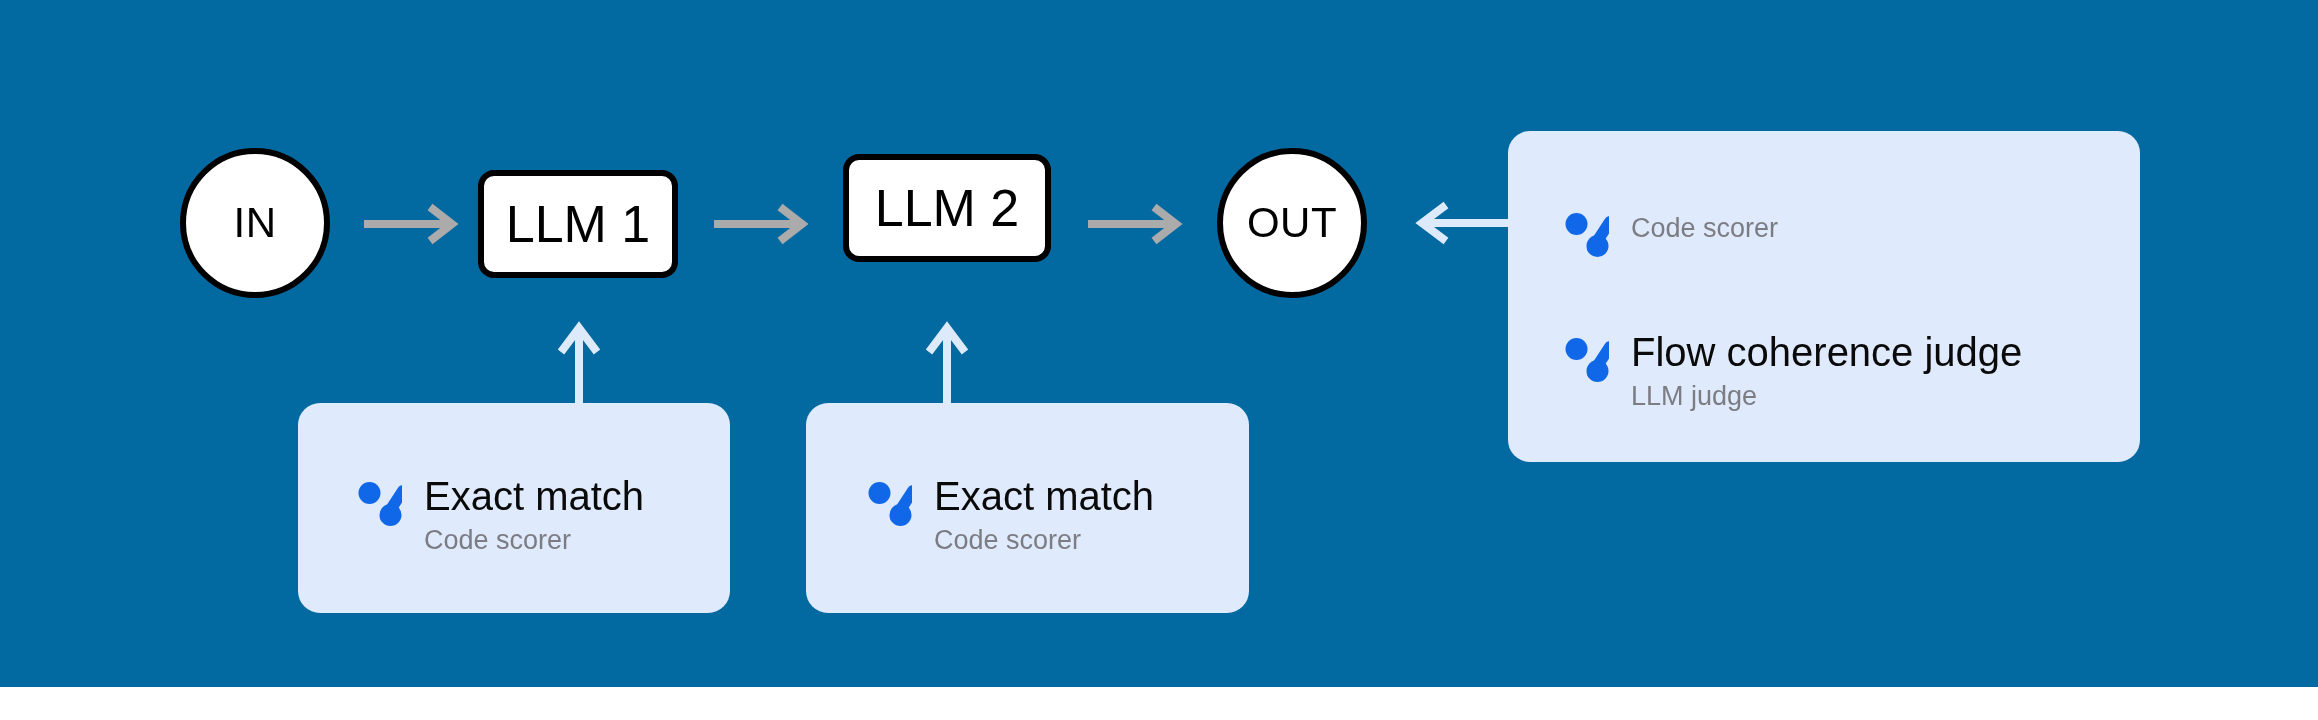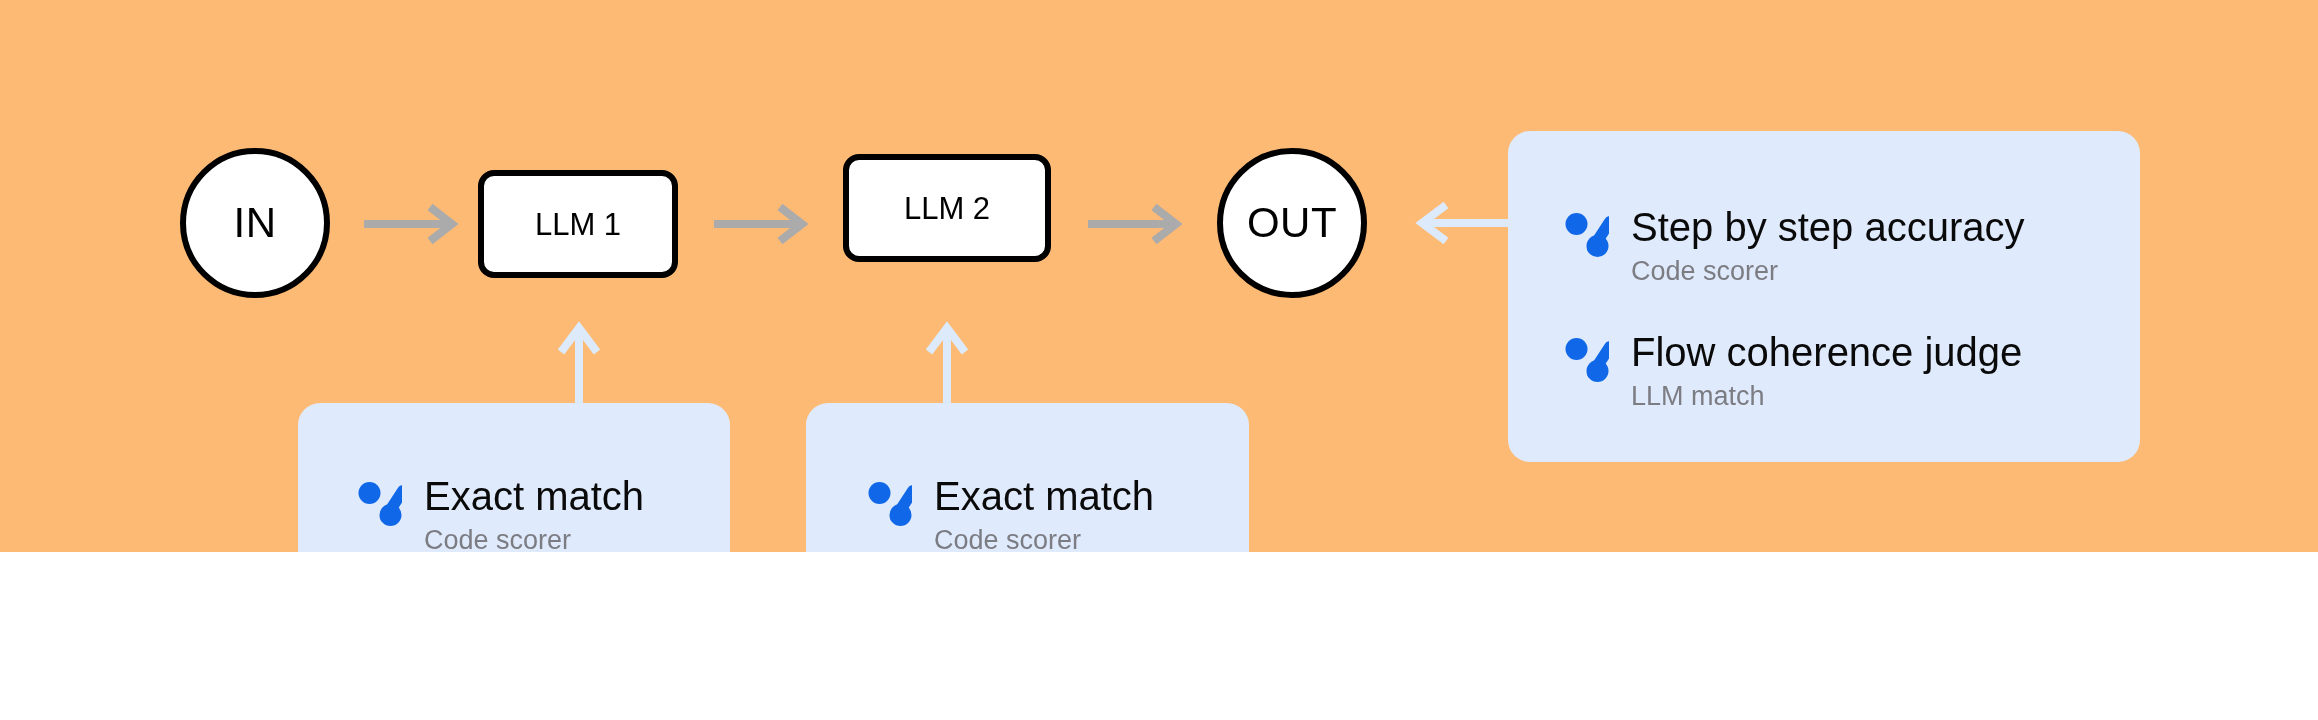--- a/index.html
+++ b/index.html
@@ -8,22 +8,22 @@
     background: #ffffff;
   }
   body {
     font-family: "Liberation Sans", sans-serif;
     -webkit-font-smoothing: antialiased;
   }
 
   #canvas {
     position: relative;
     width: 2318px;
-    height: 552px;
-    background: #fdba74;
+    height: 687px;
+    background: #0369a1;
     overflow: hidden;
   }
 
   
   .node-circle {
     position: absolute;
     width: 150px;
     height: 150px;
     border: 6px solid #000000;
     border-radius: 50%;
@@ -45,21 +45,21 @@
     height: 108px;
     border: 6px solid #000000;
     border-radius: 16px;
     box-sizing: border-box;
     display: flex;
     align-items: center;
     justify-content: center;
     background: #ffffff;
   }
   .node-box .node-label {
-    font-size: 31px;
+    font-size: 52px;
     color: #000000;
     line-height: 1;
   }
 
   
   .arrow {
     position: absolute;
     display: block;
   }
 
@@ -186,32 +186,31 @@
 
   <div class="scorer-card" style="left:1508px; top:131px; width:632px; height:331px;">
 
     <div class="scorer-row" style="left:57px; top:75px;">
       <svg class="scorer-icon" viewBox="0 0 44 46">
         <circle cx="11.5" cy="12" r="11" fill="#1068e8"></circle>
         <circle cx="32.5" cy="34" r="11" fill="#1068e8"></circle>
         <rect x="30.5" y="1.5" width="11.5" height="43" rx="5.75" fill="#1068e8" transform="rotate(33 36.25 23)"></rect>
       </svg>
       <div class="scorer-text">
-        <span class="scorer-title">Step by step accuracy</span>
         <span class="scorer-sub">Code scorer</span>
       </div>
     </div>
 
     <div class="scorer-row" style="left:57px; top:200px;">
       <svg class="scorer-icon" viewBox="0 0 44 46">
         <circle cx="11.5" cy="12" r="11" fill="#1068e8"></circle>
         <circle cx="32.5" cy="34" r="11" fill="#1068e8"></circle>
         <rect x="30.5" y="1.5" width="11.5" height="43" rx="5.75" fill="#1068e8" transform="rotate(33 36.25 23)"></rect>
       </svg>
       <div class="scorer-text">
         <span class="scorer-title">Flow coherence judge</span>
-        <span class="scorer-sub">LLM match</span>
+        <span class="scorer-sub">LLM judge</span>
       </div>
     </div>
 
   </div>
 
 </div>
 
 </body></html>

